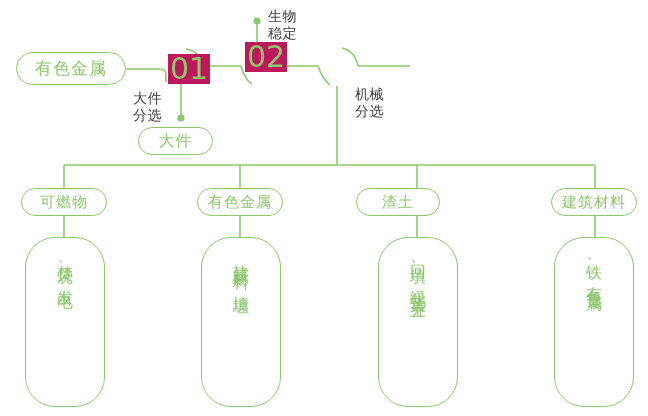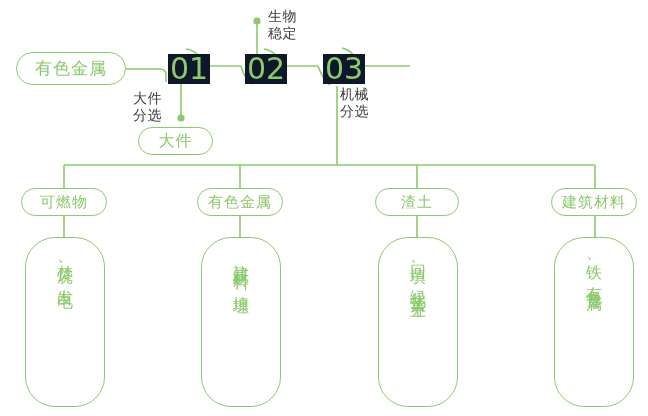--- a/index.html
+++ b/index.html
@@ -60,51 +60,51 @@
     font-size: 16px;
   }
   .pill-out {
     top: 188px;
     width: 86px;
     height: 28px;
     font-size: 15px;
   }
   .pill-out.p1 { left: 21px; text-align: right; }
   .pill-out.p2 { left: 197px; }
-  .pill-out.p3 { left: 375px; width: 84px;}
+  .pill-out.p3 { left: 356px; width: 84px;}
   .pill-out.p4 { left: 551px; }
 
   
   .stage-num {
     position: absolute;
     color: #8CC96C;
     font-size: 30px;
     font-weight: 400;
     letter-spacing: 0px;
     line-height: 1;
     font-family: "DejaVu Sans", sans-serif;
-    background: #0f172a;
+    background: #be185d;
     padding: 0 2px;
   }
   .num01 { left: 168px; top: 54px; }
-  .num02 { left: 245px; top: 54px; }
+  .num02 { left: 245px; top: 42px; }
   .num03 { left: 323px; top: 54px; }
 
   
   .annot {
     position: absolute;
     color: #3b3b3b;
     font-size: 14px;
     line-height: 17px;
     letter-spacing: 0.5px;
     white-space: pre-line;
   }
   .annot-bio   { left: 268px; top: 8px; }
   .annot-bulky { left: 133px; top: 90px; }
-  .annot-mech  { left: 340px; top: 86px; }
+  .annot-mech  { left: 355px; top: 86px; }
 
   
   .vbox {
     position: absolute;
     top: 237px;
     width: 80px;
     height: 170px;
     border: 1.6px solid #8CC96C;
     border-radius: 30px;
     box-sizing: border-box;
@@ -179,21 +179,20 @@
     </g>
 
     <circle cx="257" cy="21" r="3.6" fill="#8CC96C"></circle>
     <circle cx="181" cy="118" r="3.6" fill="#8CC96C"></circle>
   </svg>
 
   <div class="node-abs pill pill-root">有色金属</div>
 
   <div class="stage-num num01">01</div>
   <div class="stage-num num02">02</div>
-  <div class="stage-num num03">03</div>
 
   <div class="annot annot-bulky">大件
 分选</div>
   <div class="annot annot-bio">生物
 稳定</div>
   <div class="annot annot-mech">机械
 分选</div>
 
   <div class="node-abs pill pill-bulky">大件</div>
 

